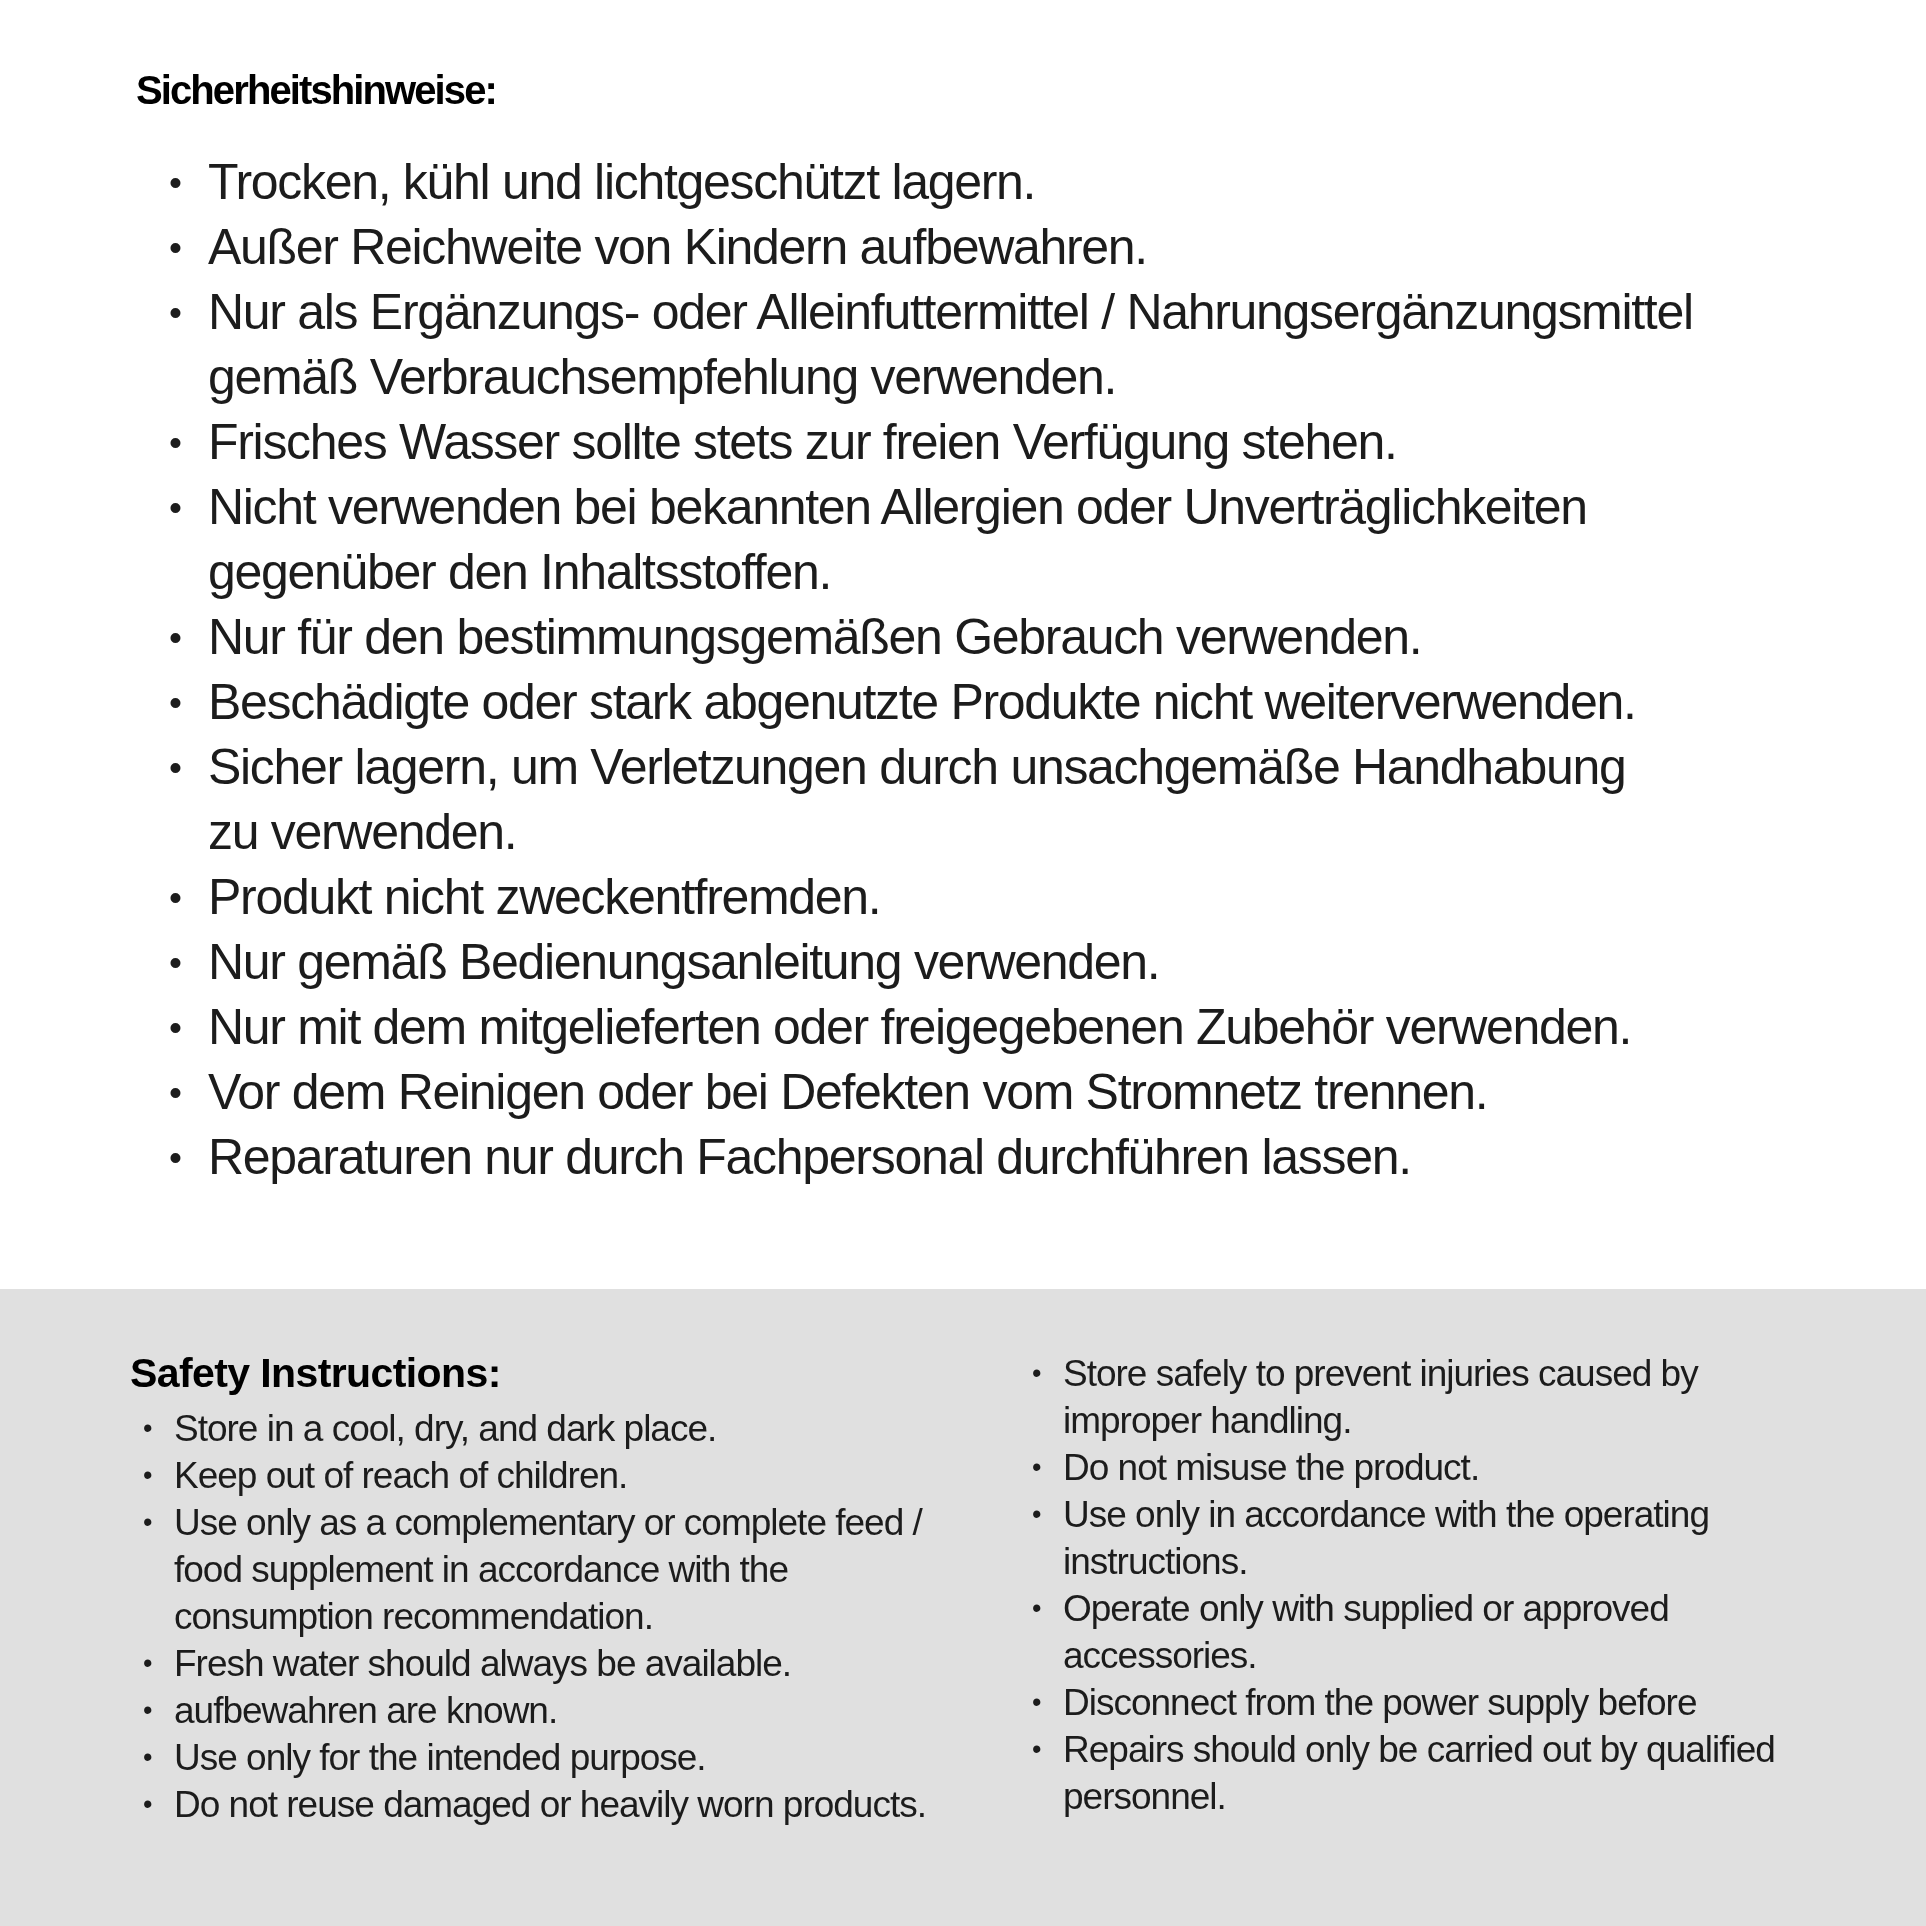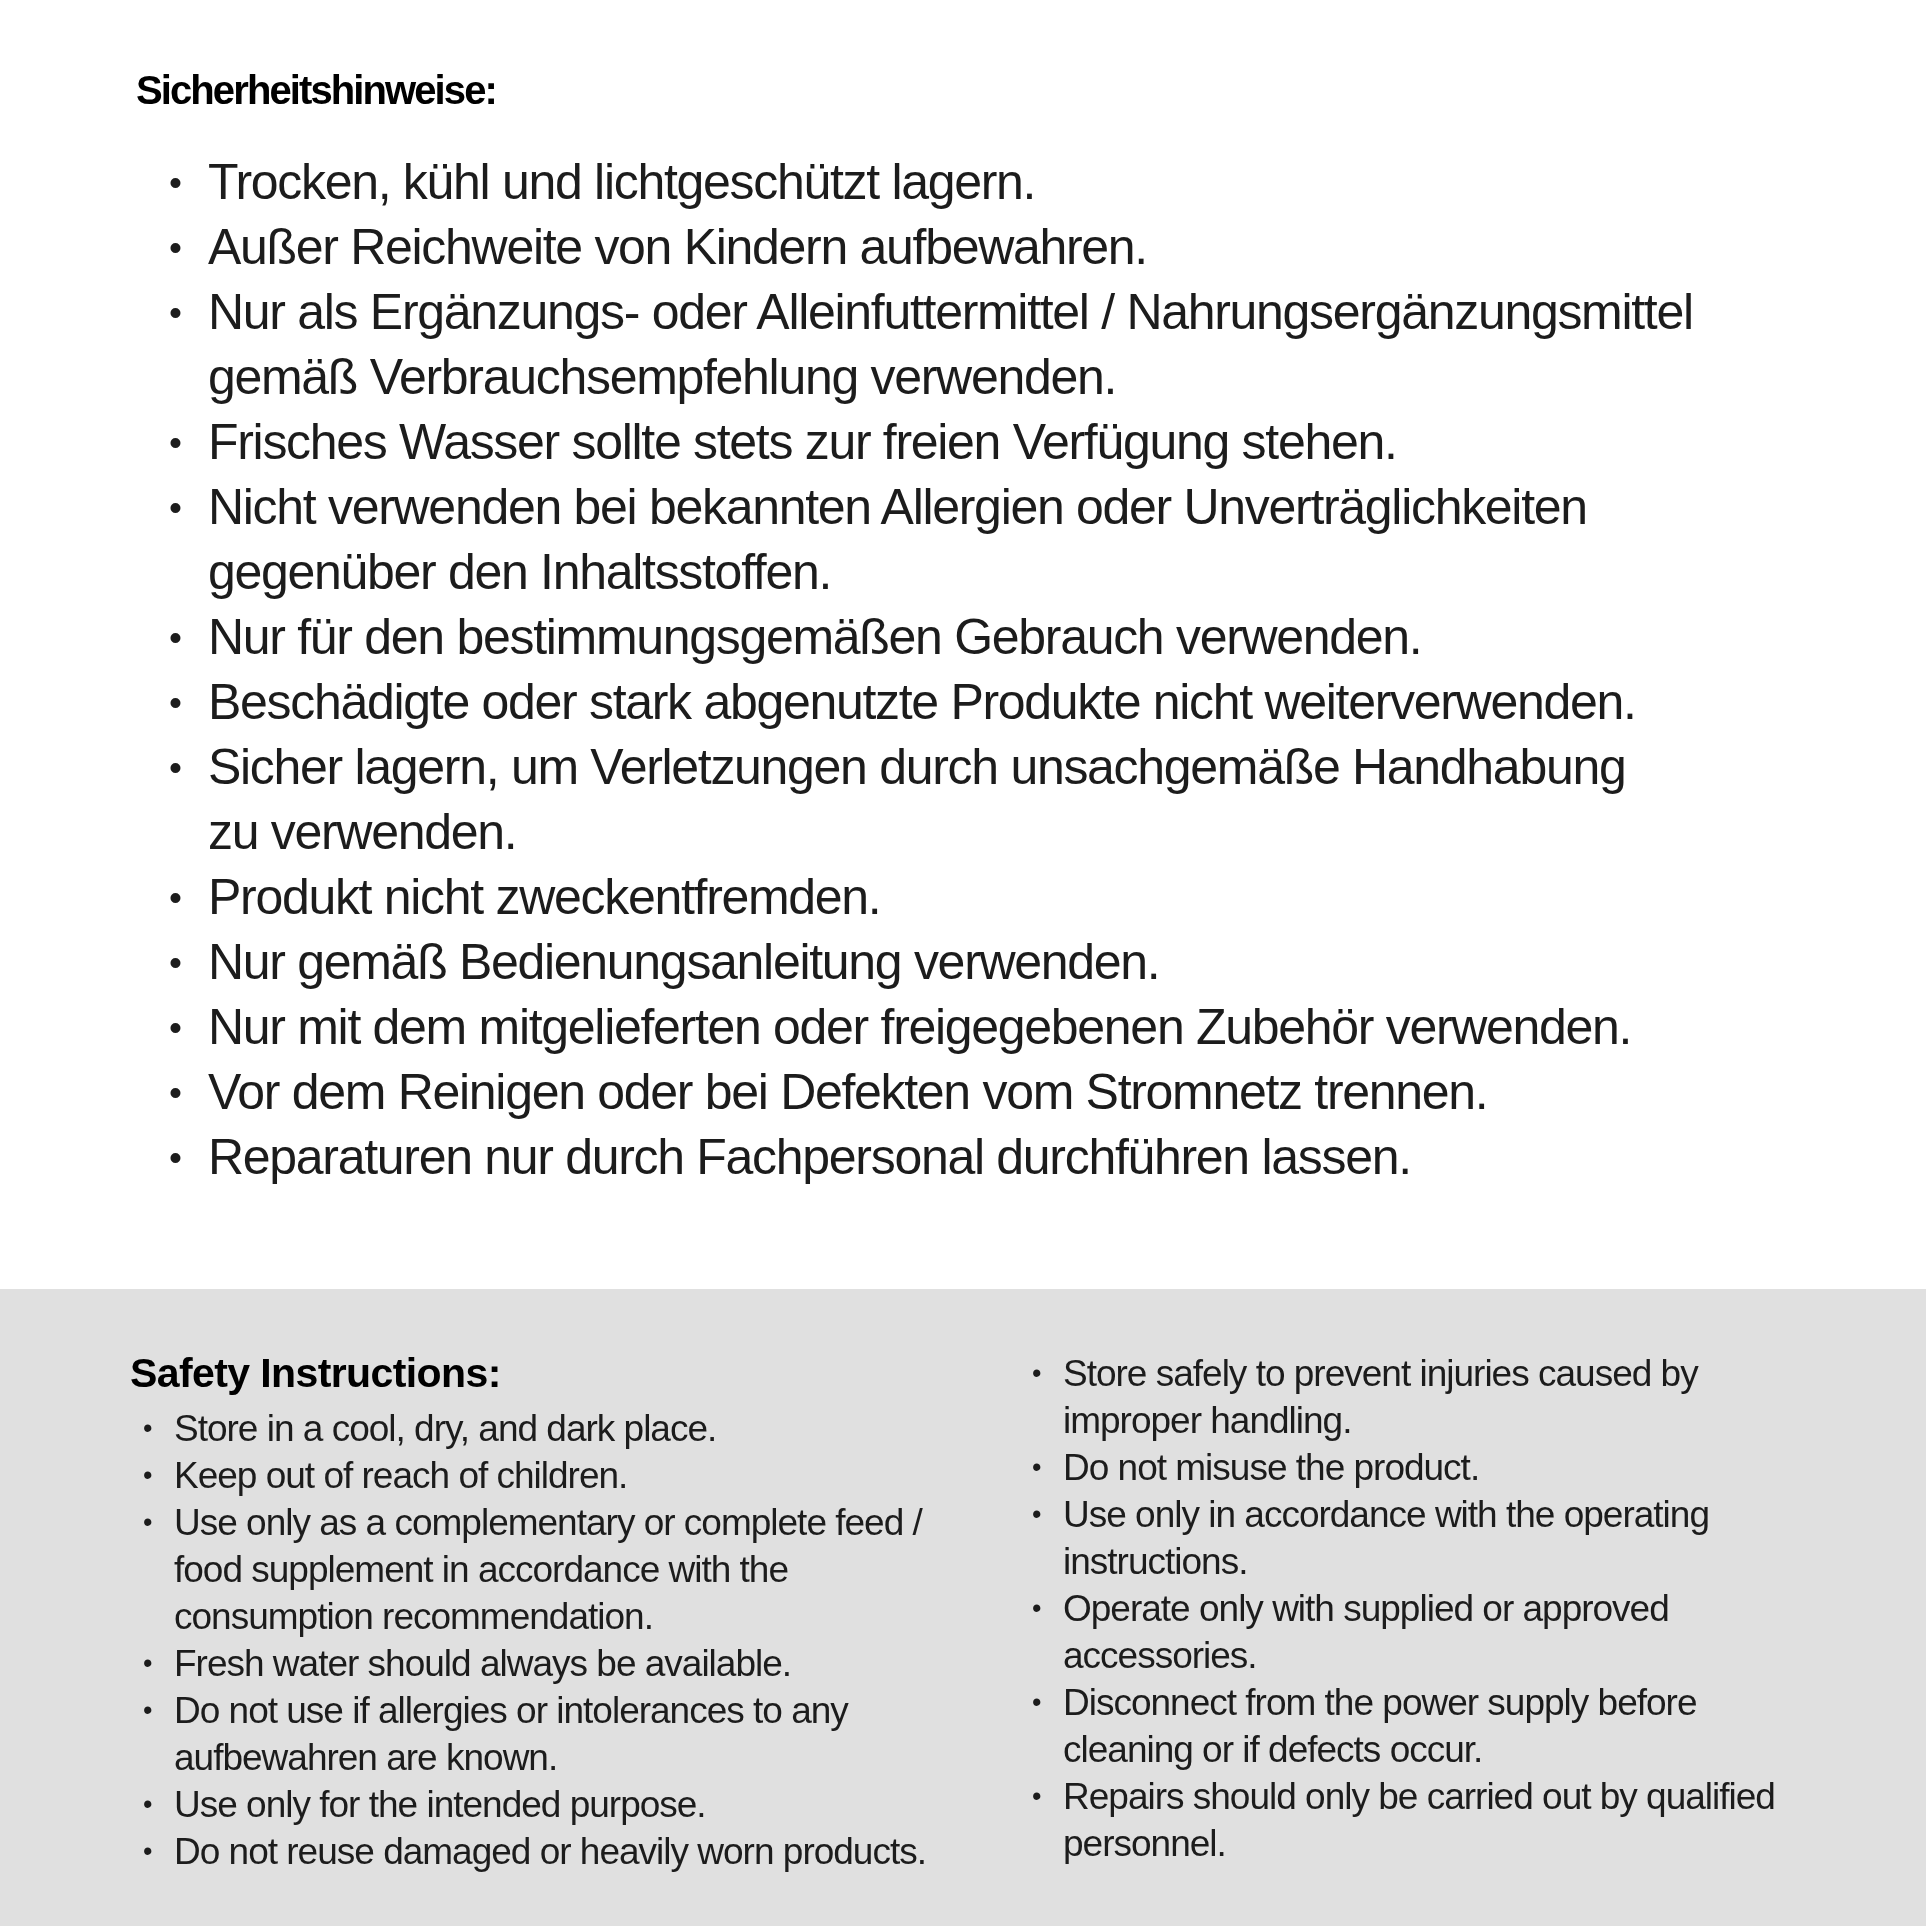--- a/index.html
+++ b/index.html
@@ -207,21 +207,20 @@
           </div>
           <div class="li">
             <span class="li-bullet">•</span>
             <div class="li-text">
               <div class="li-line">Fresh water should always be available.</div>
             </div>
           </div>
           <div class="li">
             <span class="li-bullet">•</span>
             <div class="li-text">
-              <div class="li-line">Do not use if allergies or intolerances to any</div>
               <div class="li-line">aufbewahren are known.</div>
             </div>
           </div>
           <div class="li">
             <span class="li-bullet">•</span>
             <div class="li-text">
               <div class="li-line">Use only for the intended purpose.</div>
             </div>
           </div>
           <div class="li">
@@ -258,21 +257,20 @@
             <span class="li-bullet">•</span>
             <div class="li-text">
               <div class="li-line">Operate only with supplied or approved</div>
               <div class="li-line">accessories.</div>
             </div>
           </div>
           <div class="li">
             <span class="li-bullet">•</span>
             <div class="li-text">
               <div class="li-line">Disconnect from the power supply before</div>
-              <div class="li-line">cleaning or if defects occur.</div>
             </div>
           </div>
           <div class="li">
             <span class="li-bullet">•</span>
             <div class="li-text">
               <div class="li-line">Repairs should only be carried out by qualified</div>
               <div class="li-line">personnel.</div>
             </div>
           </div>
         </div>

